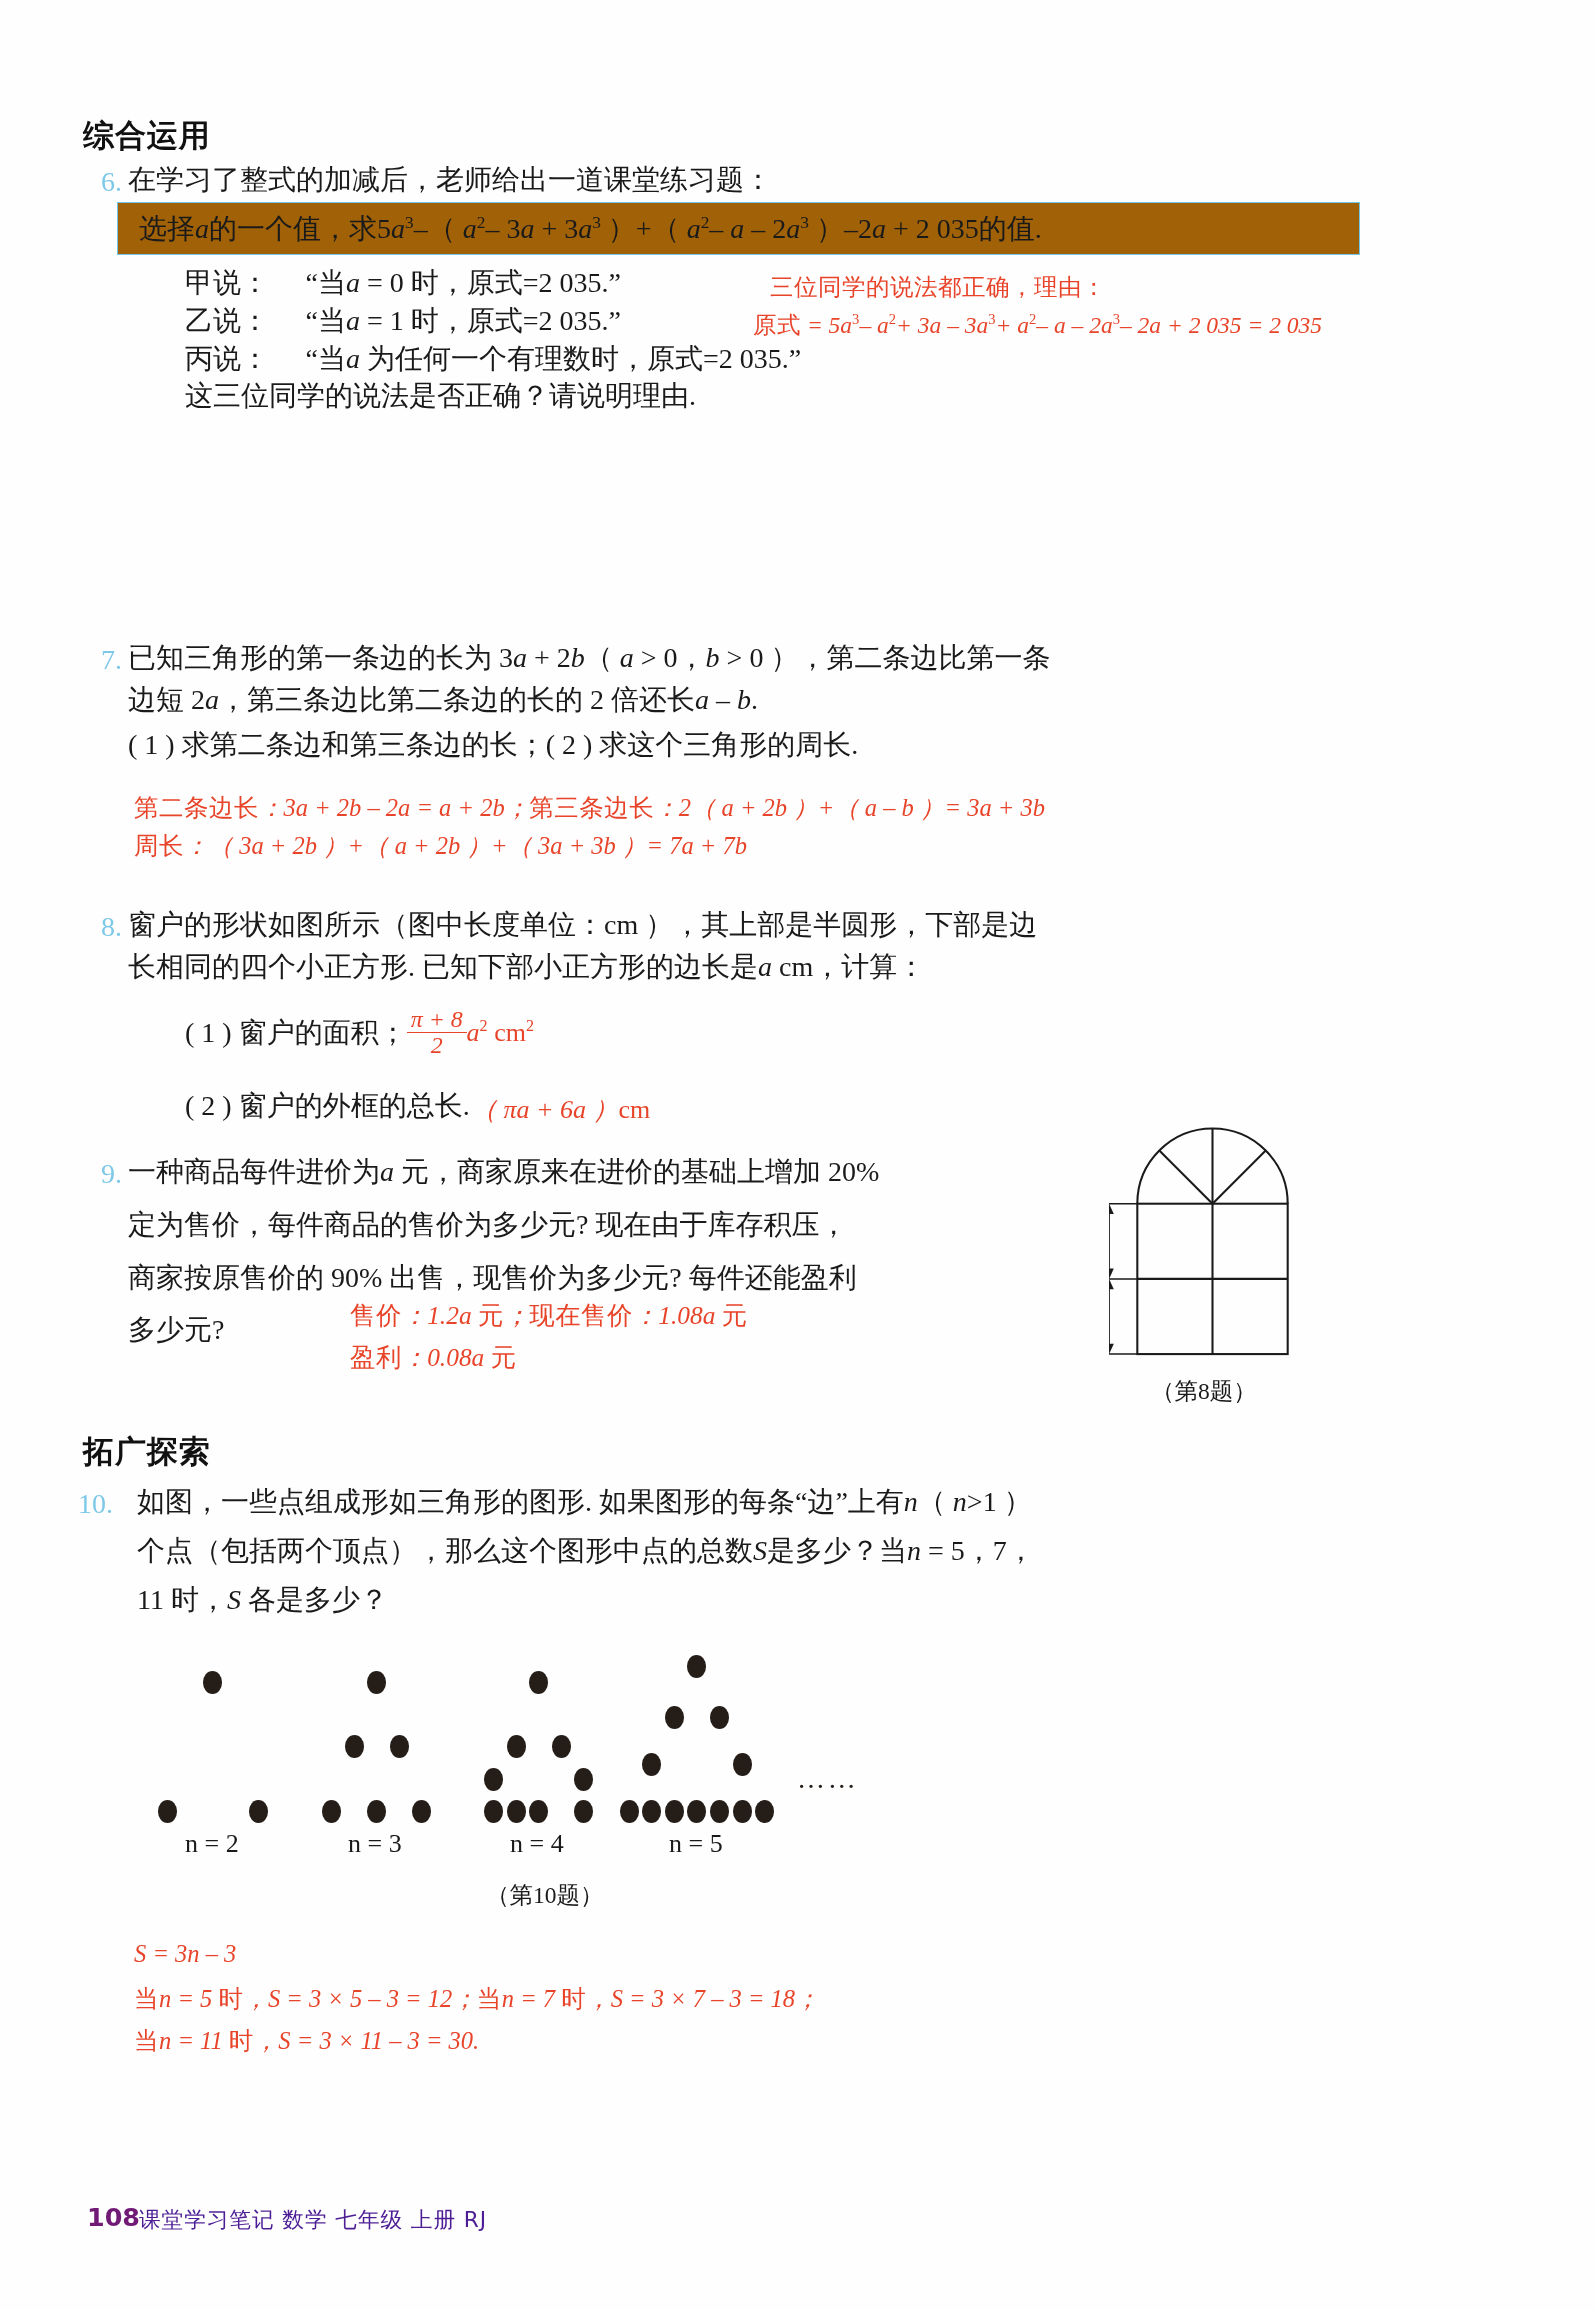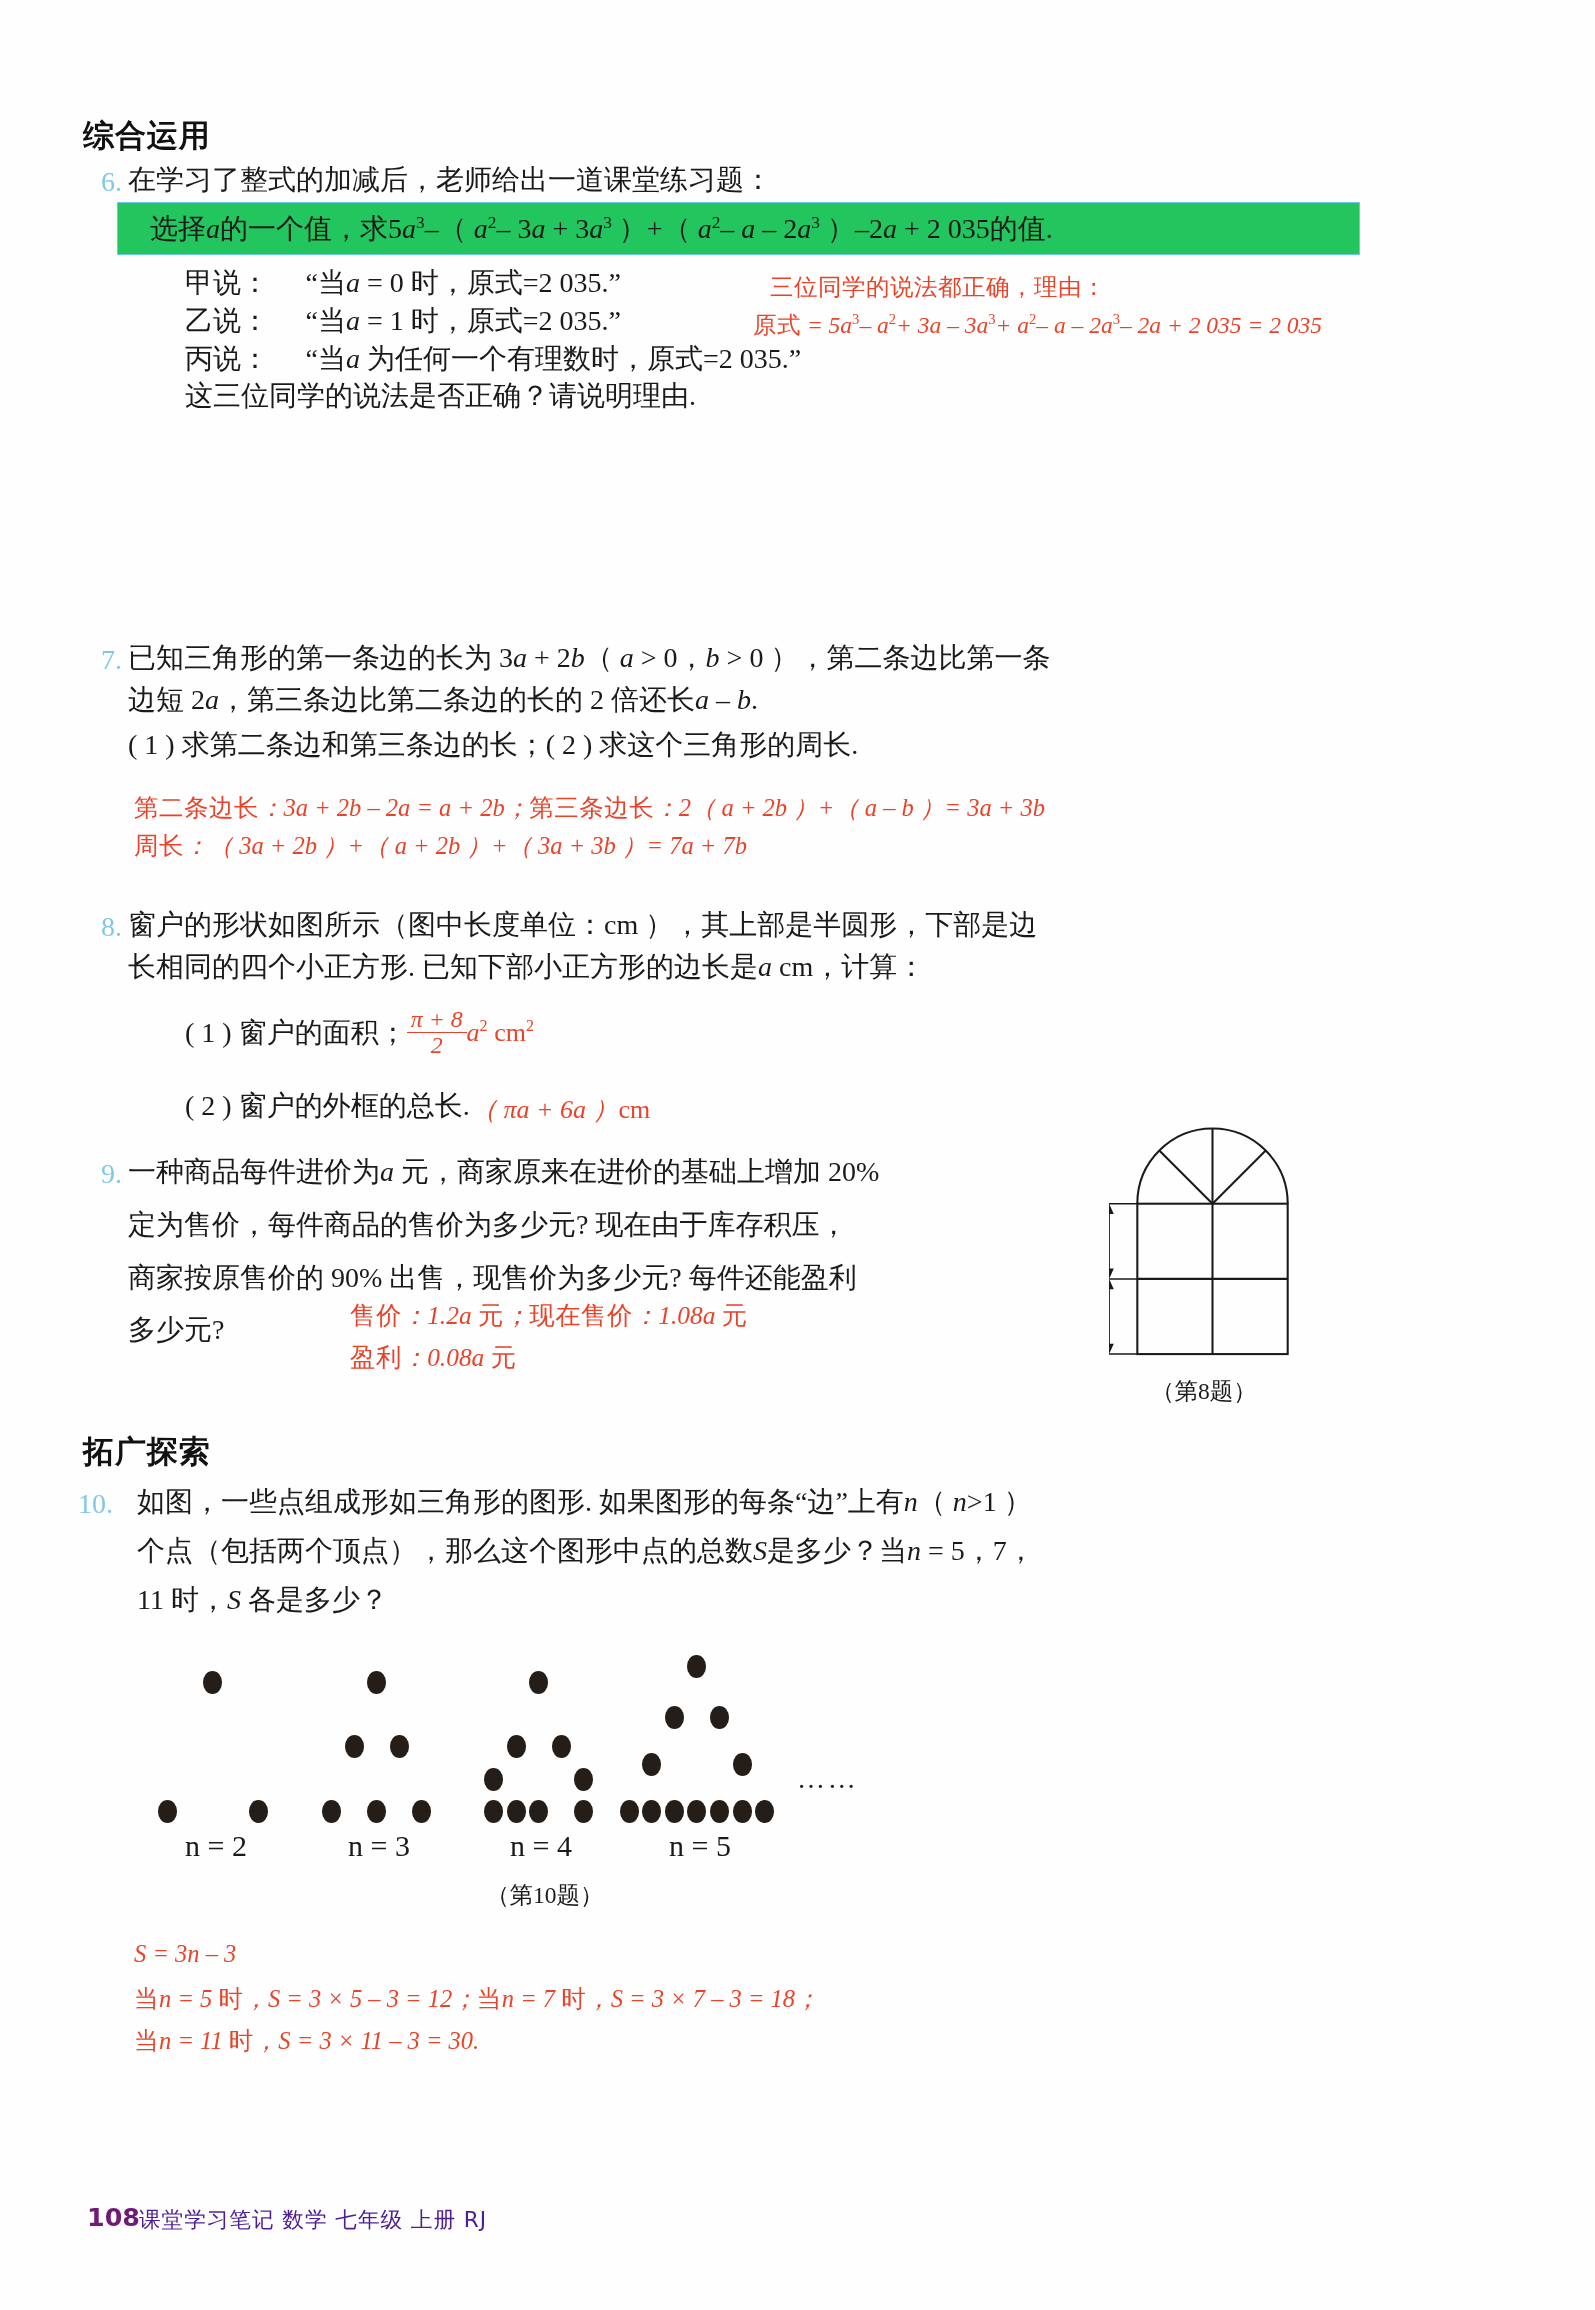--- a/index.html
+++ b/index.html
@@ -63,24 +63,24 @@
     letter-spacing: 0.5px;
   }
 
   
   .boxfml {
     position: absolute;
     border: 1.9px solid #6ec6e8;
     box-sizing: border-box;
     display: flex;
     align-items: center;
-    padding-left: 32px;
+    padding-left: 21px;
     font-size: 28px;
     white-space: nowrap;
-    background: #22c55e;
+    background: #a16207;
   }
 
   
   .frac {
     display: inline-block;
     vertical-align: middle;
     text-align: center;
     font-size: .92em;
     line-height: 1.05;
     position: relative;
@@ -102,21 +102,21 @@
   
   .dots { position: absolute; }
   .dot {
     position: absolute;
     width: 19px; height: 22.6px;
     background: #241d18;
     border-radius: 50%;
   }
   .dlabel {
     position: absolute;
-    font-size: 30px;
+    font-size: 26px;
     white-space: nowrap;
   }
   .ellipsis-dots {
     position: absolute;
     font-size: 28px;
     letter-spacing: 2.8px;
     color: #241d18;
   }
 
   

